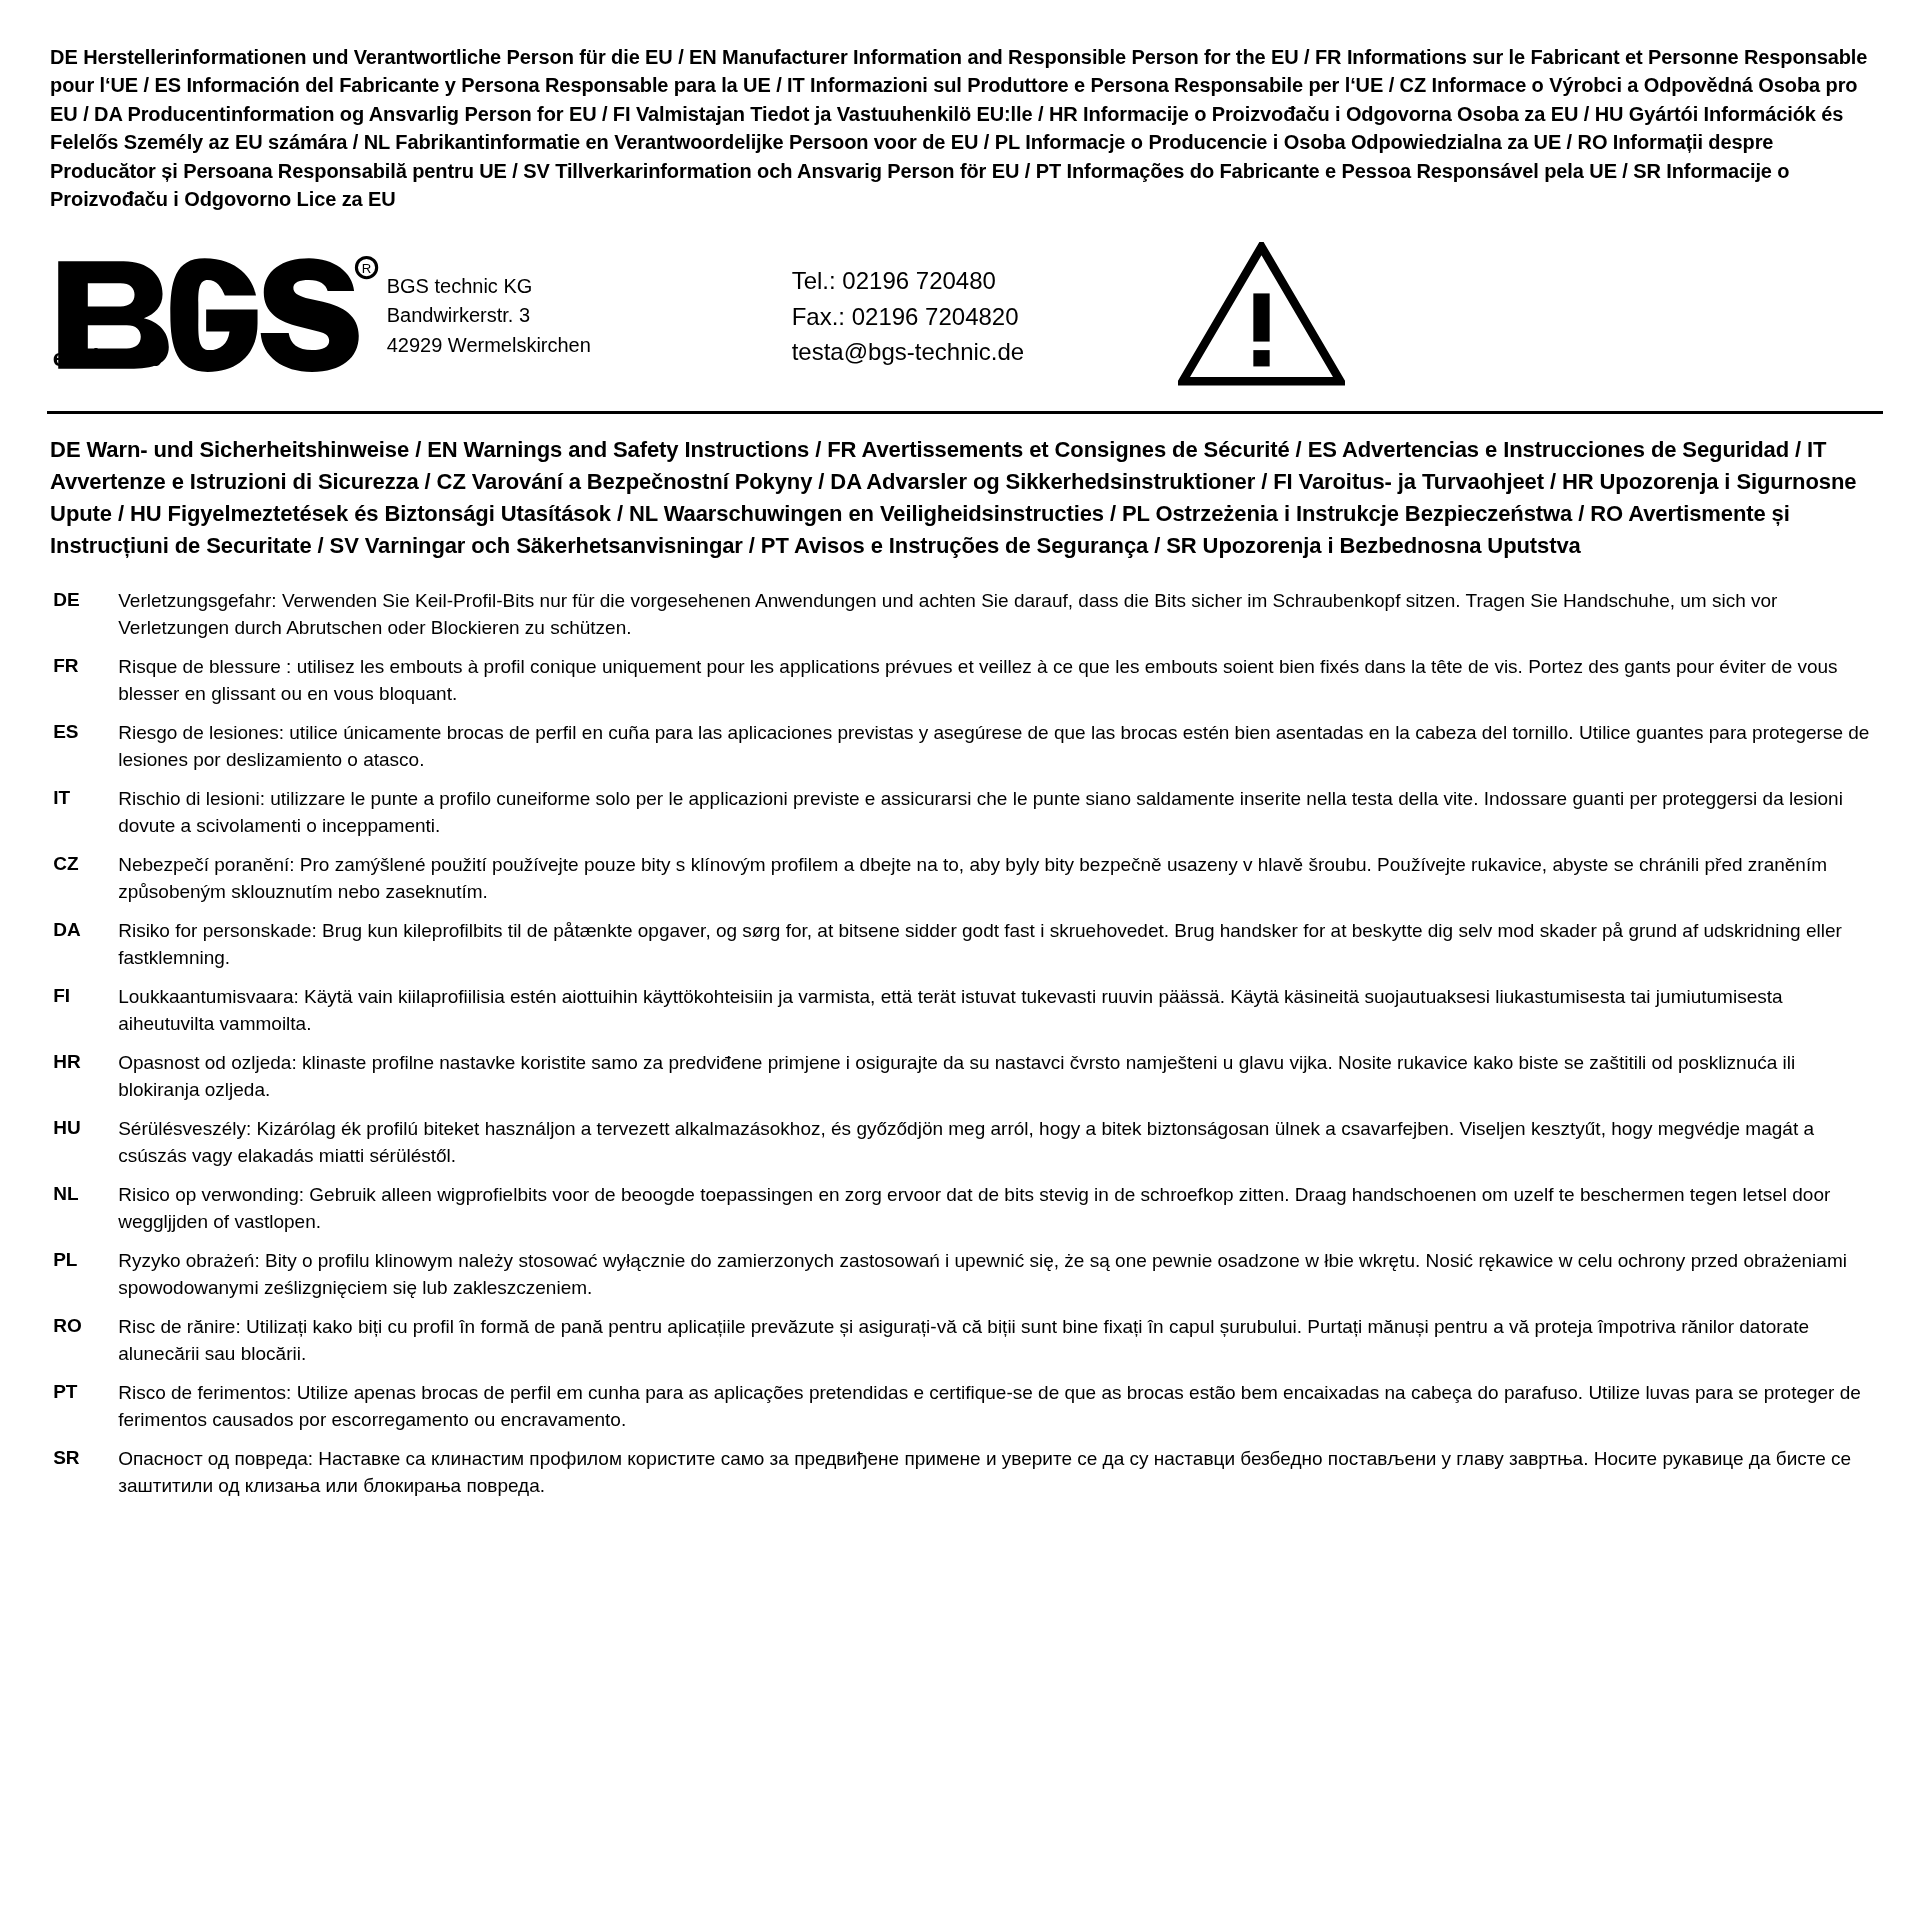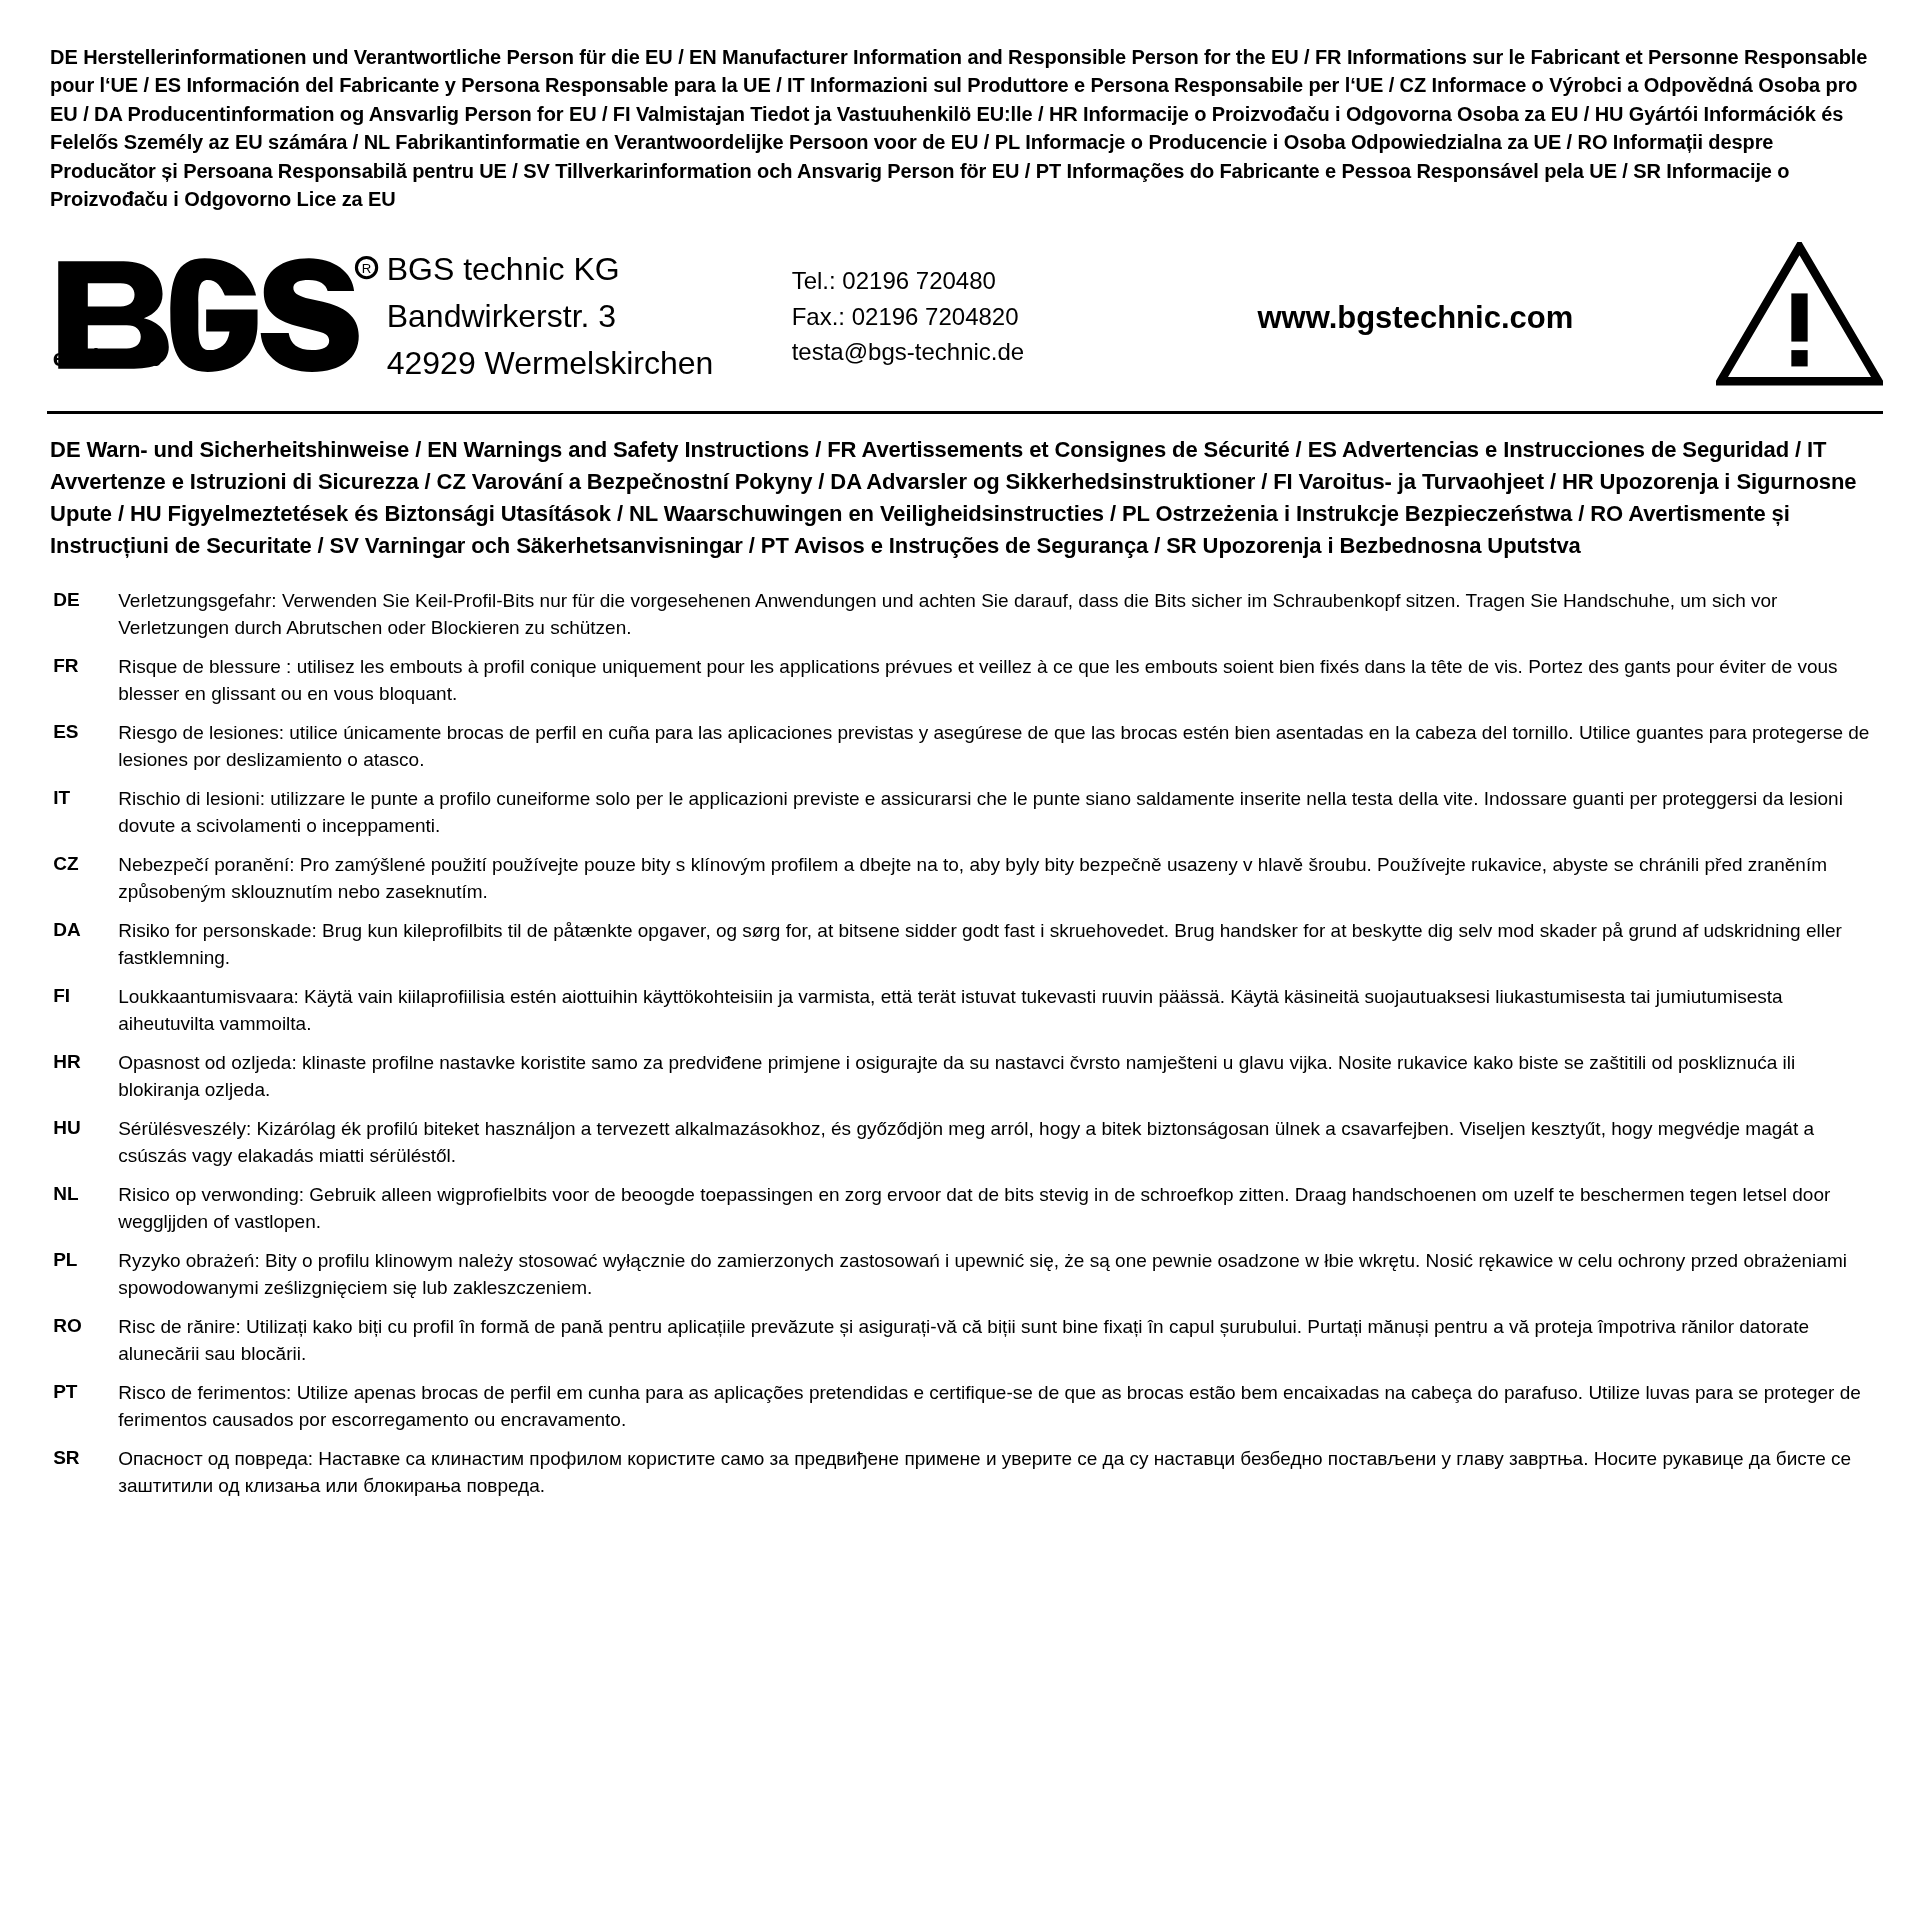--- a/index.html
+++ b/index.html
@@ -44,21 +44,21 @@
   }
   .logo-box {
     width: 335px;
     flex: 0 0 335px;
     padding-left: 4.7px;
   }
   .logo-svg { display: block; }
 
   .addr-block {
     flex: 0 0 405px;
-    font-size: 32px;
+    font-size: 20px;
     line-height: 1.47;
     padding-top: 4.7px;
   }
   .contact-block {
     flex: 0 0 366px;
     font-size: 24px;
     line-height: 1.47;
     padding-top: 4.7px;
   }
   .web-block {
@@ -144,21 +144,20 @@
       <div>Bandwirkerstr. 3</div>
       <div>42929 Wermelskirchen</div>
     </div>
 
     <div class="contact-block">
       <div>Tel.: 02196 720480</div>
       <div>Fax.: 02196 7204820</div>
       <div>testa@bgs-technic.de</div>
     </div>
 
-    <div class="web-block">www.bgstechnic.com</div>
 
     <div class="warn-tri">
       <svg width="167" height="144" viewBox="0 0 215 185">
         <path d="M107.5 6 L209 179 L6 179 Z" fill="none" stroke="#000" stroke-width="11" stroke-linejoin="miter"></path>
         <rect x="97" y="66" width="21" height="62" fill="#000"></rect>
         <rect x="97" y="139" width="21" height="21" fill="#000"></rect>
       </svg>
     </div>
   </div>
 

